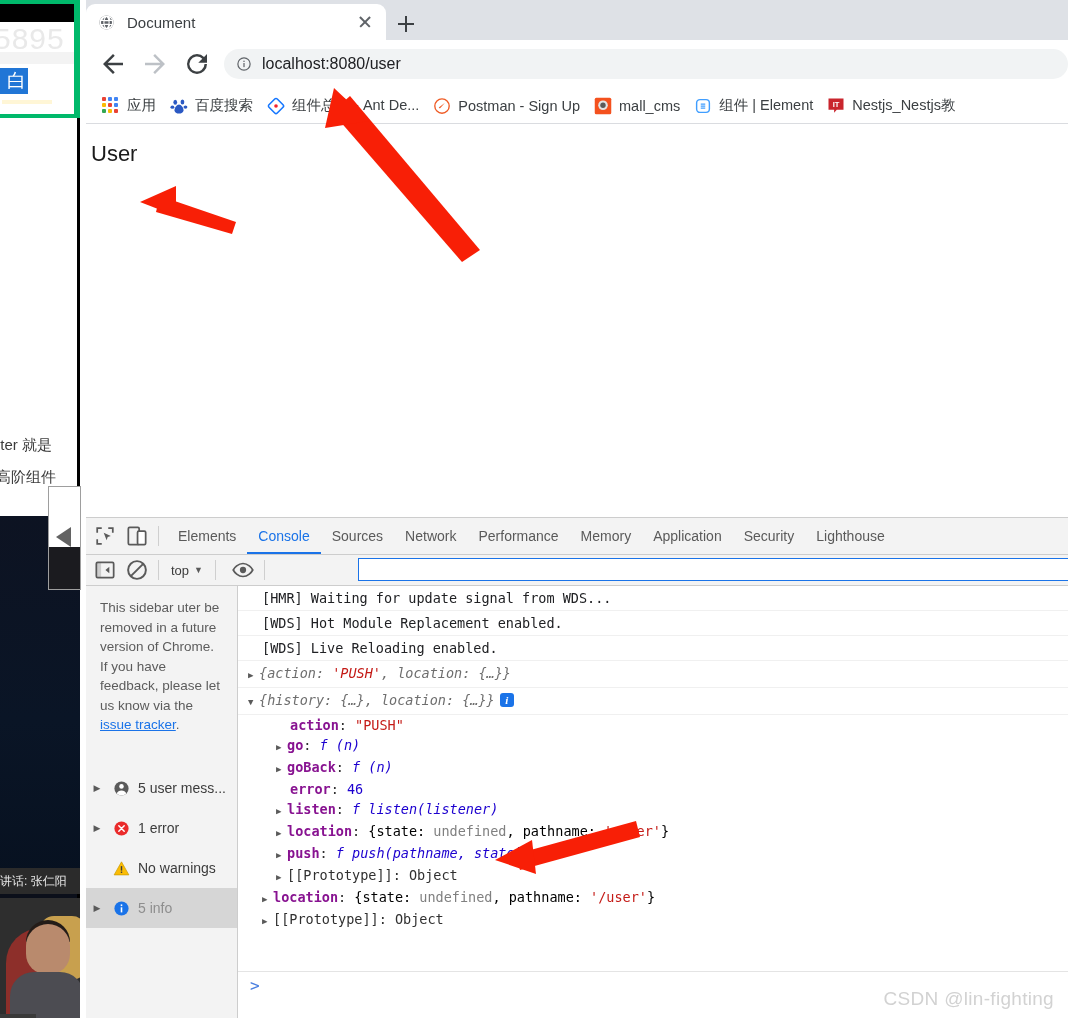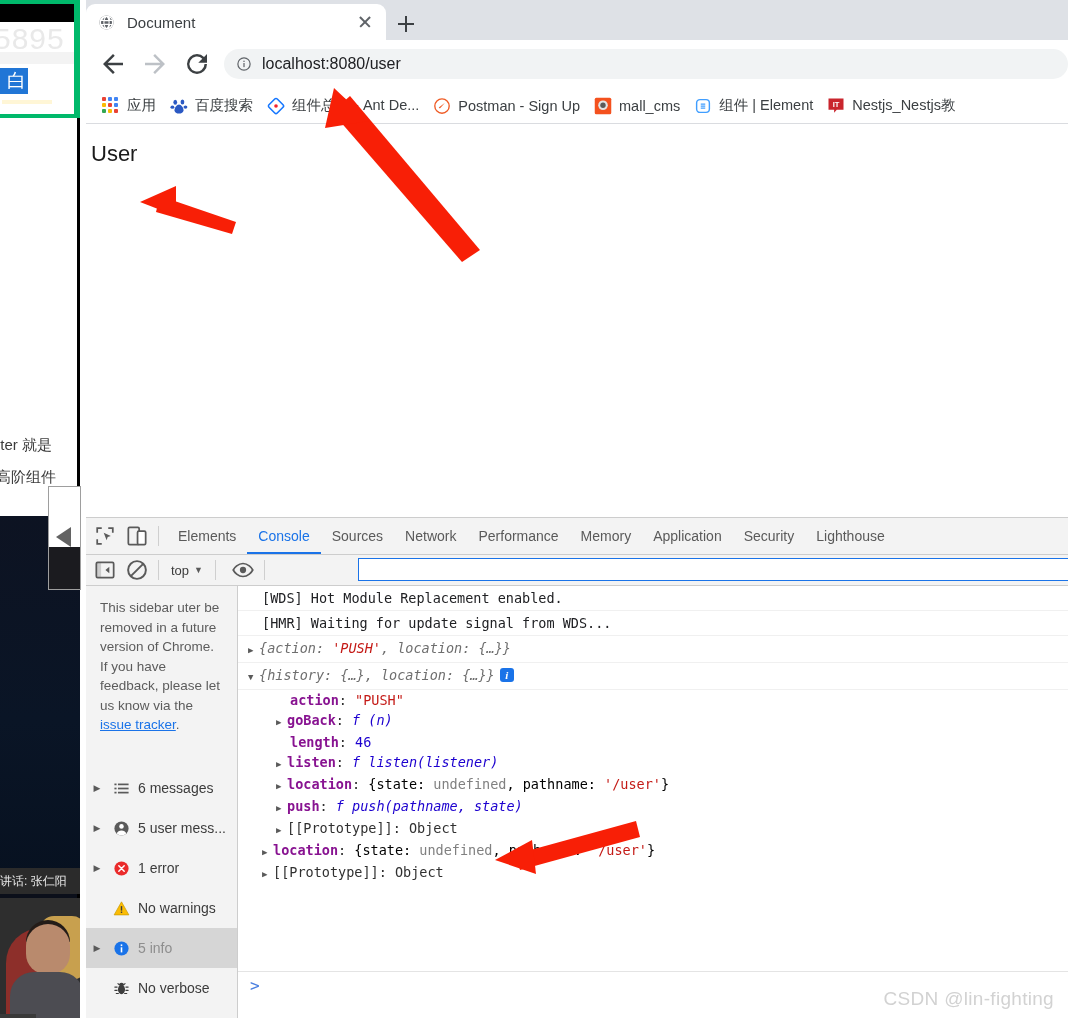--- a/index.html
+++ b/index.html
@@ -391,34 +391,20 @@
           <span>removed in a future</span><br>
           <span>version of Chrome.</span><br>
           <span>If you have</span><br>
           <span>feedback, please let</span><br>
           <span>us know via the</span><br>
           <a href="#">issue tracker</a><span>.</span>
         </div>
 
         <div class="dt-filterlist">
 
-          <div class="dt-filteritem">
-            <span class="tw arrow closed"></span>
-            <span class="ic">
-              <svg width="17" height="17" viewBox="0 0 24 24">
-                <rect x="2" y="5" width="3" height="2.4" fill="#5a5a5a"></rect>
-                  <rect x="7" y="5" width="15" height="2.4" fill="#5a5a5a"></rect>
-                <rect x="2" y="10.8" width="3" height="2.4" fill="#5a5a5a"></rect>
-                  <rect x="7" y="10.8" width="15" height="2.4" fill="#5a5a5a"></rect>
-                <rect x="2" y="16.6" width="3" height="2.4" fill="#5a5a5a"></rect>
-                  <rect x="7" y="16.6" width="15" height="2.4" fill="#5a5a5a"></rect>
-              </svg>
-            </span>
-            <span class="lb">6 messages</span>
-          </div>
 
           <div class="dt-filteritem">
             <span class="tw arrow closed"></span>
             <span class="ic">
               <svg width="17" height="17" viewBox="0 0 24 24">
                 <circle cx="12" cy="12" r="10" fill="#5a5a5a"></circle>
                 <circle cx="12" cy="9" r="3.2" fill="#fff"></circle>
                 <path d="M5.4 19.4a7 7 0 0113.2 0A9.9 9.9 0 0112 22a9.9 9.9 0 01-6.6-2.6z" fill="#fff"></path>
               </svg>
             </span>
@@ -453,57 +439,50 @@
             <span class="ic">
               <svg width="17" height="17" viewBox="0 0 24 24">
                 <circle cx="12" cy="12" r="10" fill="#1a73e8"></circle>
                 <rect x="10.9" y="10.3" width="2.2" height="7.2" fill="#fff"></rect>
                 <rect x="10.9" y="6.2" width="2.2" height="2.4" fill="#fff"></rect>
               </svg>
             </span>
             <span class="lb">5 info</span>
           </div>
 
-          <div class="dt-filteritem">
-            <span class="tw arrow blank empty"></span>
-            <span class="ic">
-              <svg width="17" height="17" viewBox="0 0 24 24">
-                <ellipse cx="12" cy="13.4" rx="5" ry="6.6" fill="#3c3c3c"></ellipse>
-                <path d="M8.4 7.4a3.6 3.6 0 017.2 0z" fill="#3c3c3c"></path>
-                <path d="M2.6 10h3.2M18.2 10h3.2M2.6 14.6h3.2M18.2 14.6h3.2M4.6 19h3M16.4 19h3M7 5l2 2M17 5l-2 2" stroke="#3c3c3c" stroke-width="1.6" stroke-linecap="round"></path>
-              </svg>
-            </span>
-            <span class="lb">No verbose</span>
-          </div>
 
         </div>
       </div>
 
       <div class="dt-console">
 
+        <div class="cons-line">[HMR] Waiting for update signal from WDS...</div>
         <div class="cons-line">[WDS] Hot Module Replacement enabled.</div>
-        <div class="cons-line">[HMR] Waiting for update signal from WDS...</div>
+        <div class="cons-line">[WDS] Live Reloading enabled.</div>
 
         <div class="cons-obj">
           <span class="arrow closed"></span><span class="objprev">{action: <span class="pv-str">'PUSH'</span>, location: {…}}</span>
         </div>
 
         <div class="cons-obj">
           <span class="arrow open"></span><span class="objprev">{history: {…}, location: {…}}</span><span class="infobadge">i</span>
         </div>
 
         <div class="cons-tree">
           <div class="indent3">
             <span class="k-prop">action</span><span class="k-plain">: </span><span class="v-str">"PUSH"</span>
           </div>
           <div class="indent2">
+            <span class="arrow closed"></span><span class="k-prop">go</span><span class="k-plain">: </span><span class="v-fn">f (n)</span>
+          </div>
+          <div class="indent2">
             <span class="arrow closed"></span><span class="k-prop">goBack</span><span class="k-plain">: </span><span class="v-fn">f (n)</span>
           </div>
           <div class="indent3">
-            <span class="k-prop">length</span><span class="k-plain">: </span><span class="v-num">46</span>
+            <span class="k-prop">error</span><span class="k-plain">: </span><span class="v-num">46</span>
           </div>
           <div class="indent2">
             <span class="arrow closed"></span><span class="k-prop">listen</span><span class="k-plain">: </span><span class="v-fn">f listen(listener)</span>
           </div>
           <div class="indent2">
             <span class="arrow closed"></span><span class="k-prop">location</span><span class="k-plain">: </span><span>{state: <span class="v-undef">undefined</span>, pathname: <span class="v-str">'/user'</span>}</span>
           </div>
           <div class="indent2">
             <span class="arrow closed"></span><span class="k-prop">push</span><span class="k-plain">: </span><span class="v-fn">f push(pathname, state)</span>
           </div>

